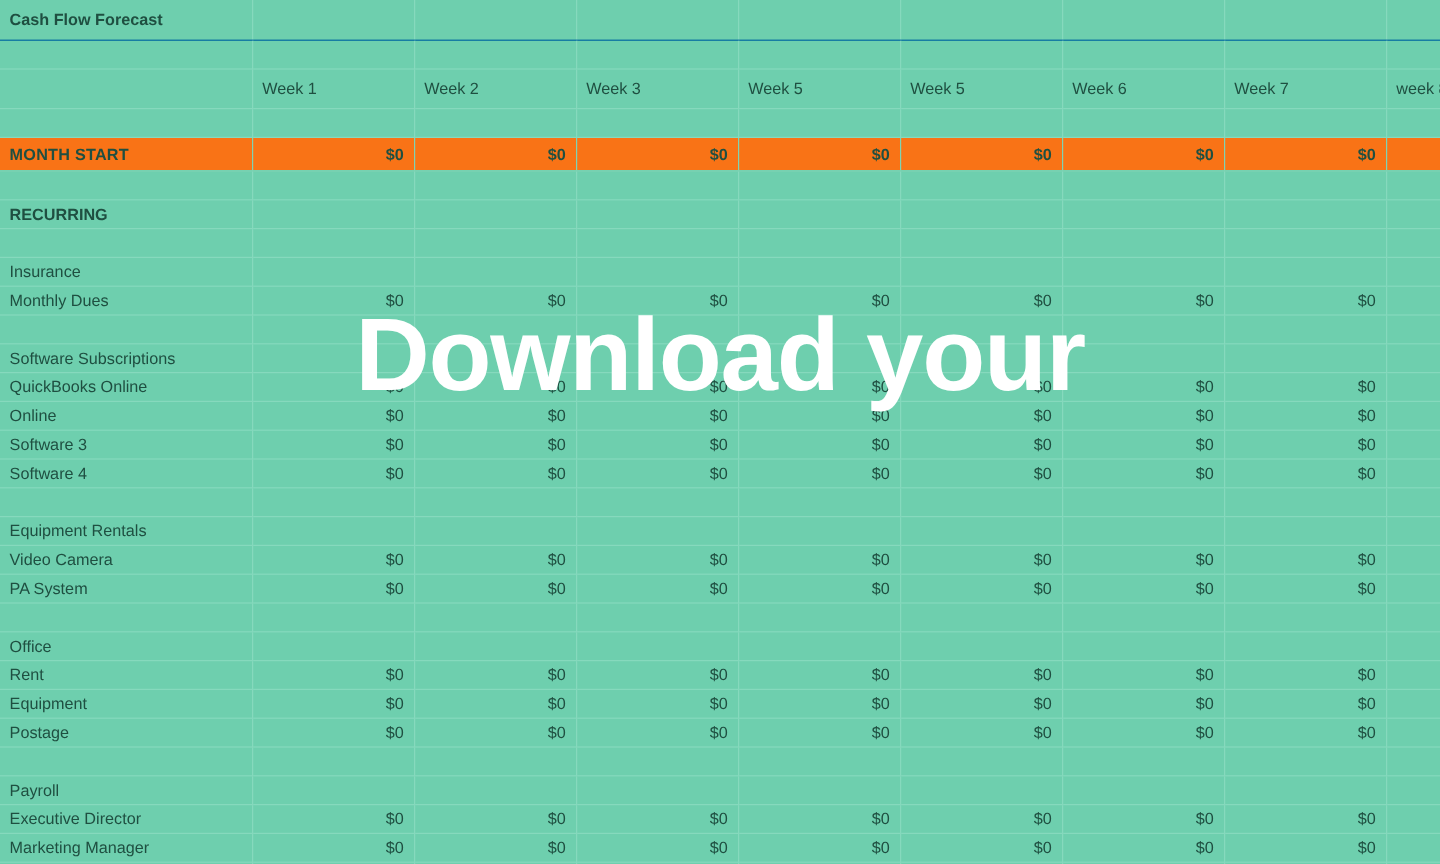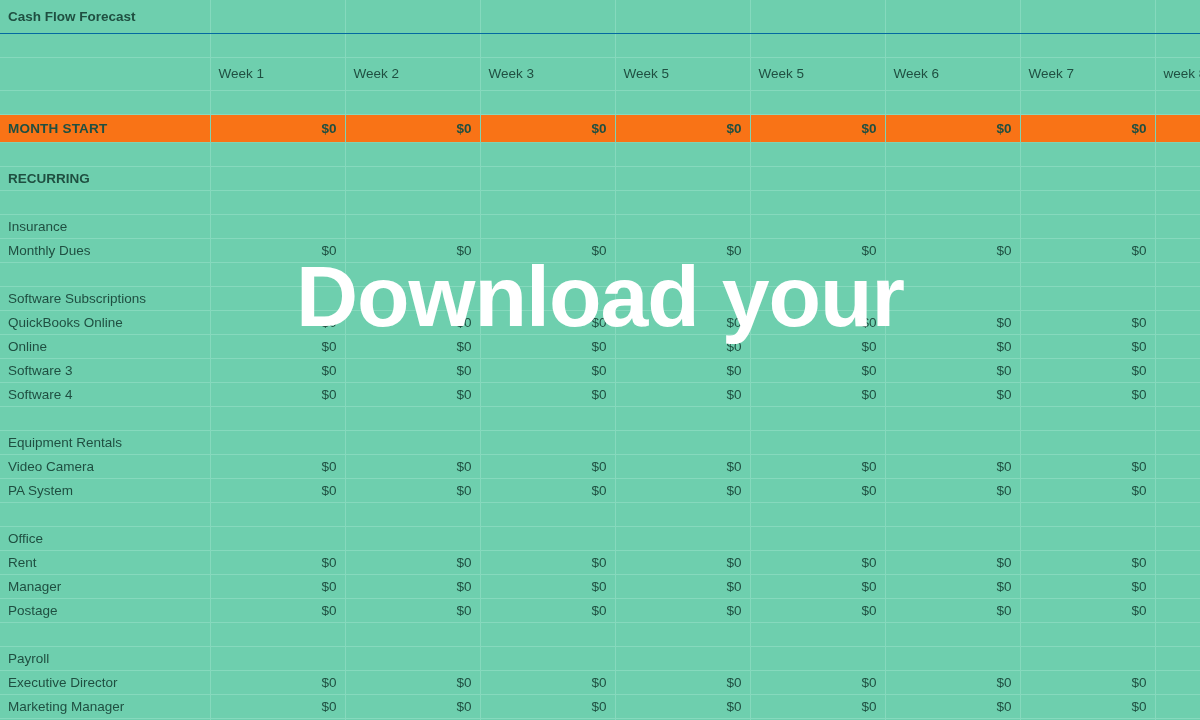--- a/index.html
+++ b/index.html
@@ -398,21 +398,21 @@
           <td class="num">$0</td>
           <td class="num">$0</td>
           <td class="num">$0</td>
           <td class="num">$0</td>
           <td class="num">$0</td>
           <td class="num">$0</td>
           <td class="num">$0</td>
           <td class="num">$0</td>
         </tr>
         <tr>
-          <td class="item">Manager</td>
+          <td class="item">Equipment</td>
           <td class="num">$0</td>
           <td class="num">$0</td>
           <td class="num">$0</td>
           <td class="num">$0</td>
           <td class="num">$0</td>
           <td class="num">$0</td>
           <td class="num">$0</td>
           <td class="num">$0</td>
         </tr>
         <tr>

